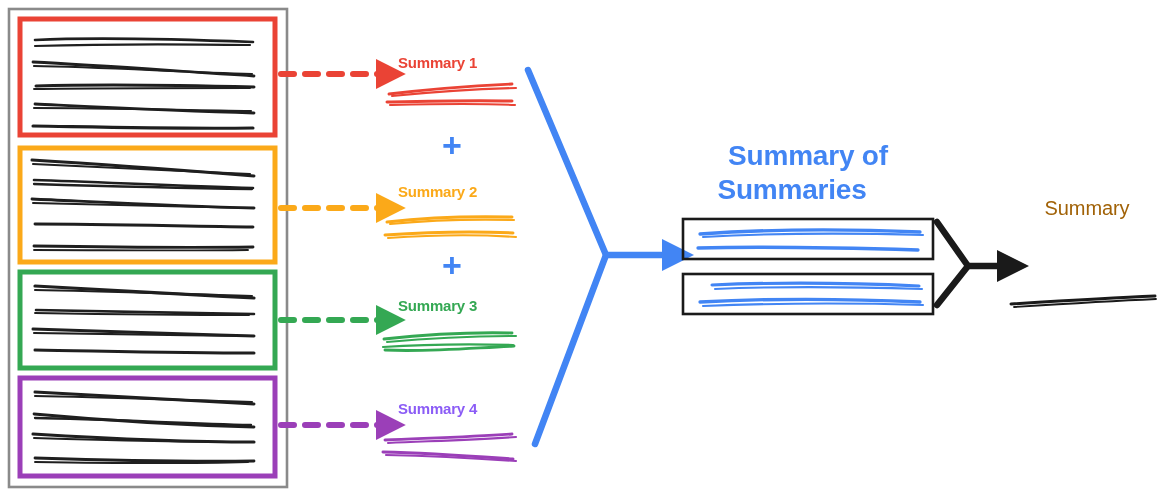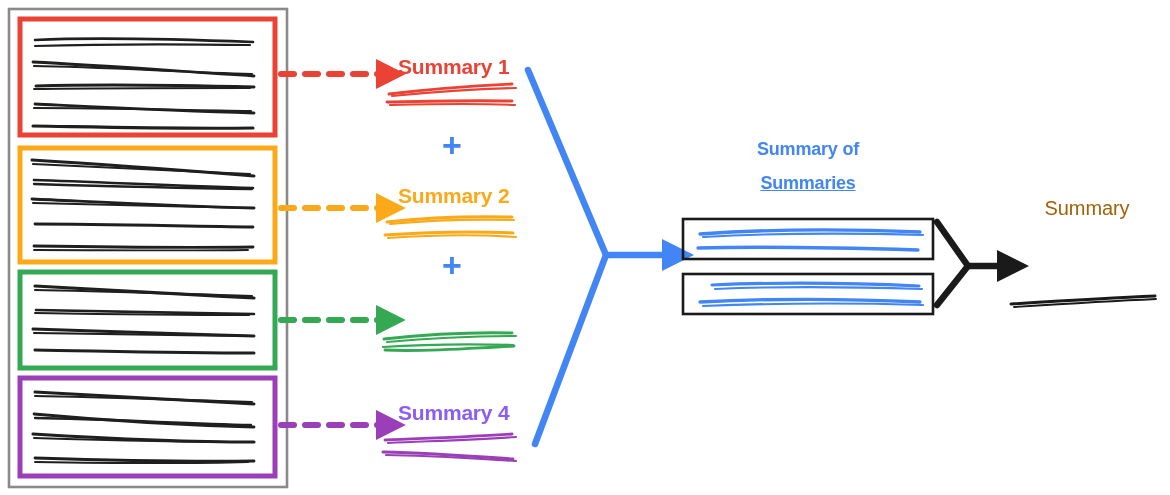--- a/index.html
+++ b/index.html
@@ -27,25 +27,25 @@
   }
   .doc-label {
     position: absolute;
     font-family: "Liberation Sans", sans-serif;
     font-weight: 600;
     white-space: nowrap;
     line-height: 1.12;
     user-select: none;
   }
   .summary-label {
-    font-size: 21px;
+    font-size: 15px;
     letter-spacing: -0.2px;
   }
   .sos-label {
-    font-size: 18px;
+    font-size: 28px;
     color: #4285F4;
     text-align: center;
     font-weight: 700;
     line-height: 1.25;
     letter-spacing: -0.2px;
   }
   .final-label {
     font-size: 20px;
     color: #a16207;
     text-align: center;
@@ -194,28 +194,29 @@
       <path d="M1011,304 C1060,301 1110,298 1155,296" stroke-width="3.0"></path>
       <path d="M1014,307 C1062,304 1112,301 1156,299" stroke-width="1.8"></path>
     </g>
 
   </svg>
 
   <div class="doc-label summary-label lbl-s1" style="left:398px; top:55px;">Summary 1</div>
 
   <div class="doc-label summary-label lbl-s2" style="left:398px; top:184px;">Summary 2</div>
 
+  <div class="doc-label summary-label lbl-s3" style="left:398px; top:298px;">Summary 3</div>
 
   <div class="doc-label summary-label lbl-s4" style="left:398px; top:401px;">Summary 4</div>
 
   <div class="doc-label" style="left:442px; top:126px; font-size:34px; color:#4285F4; font-weight:700;">+</div>
 
   <div class="doc-label" style="left:442px; top:246px; font-size:34px; color:#4285F4; font-weight:700;">+</div>
 
   <div class="doc-label sos-label" style="left:690px; top:138px; width:236px;">Summary of</div>
 
-  <div class="doc-label sos-label" style="left:690px; top:172px; width:236px;text-decoration:underline;">Summaries</div>
+  <div class="doc-label sos-label" style="left:674px; top:172px; width:236px;">Summaries</div>
 
   <div class="doc-label final-label" style="left:1013px; top:195px; width:148px;">Summary</div>
 
 
 
 </div>
 
 </body></html>

